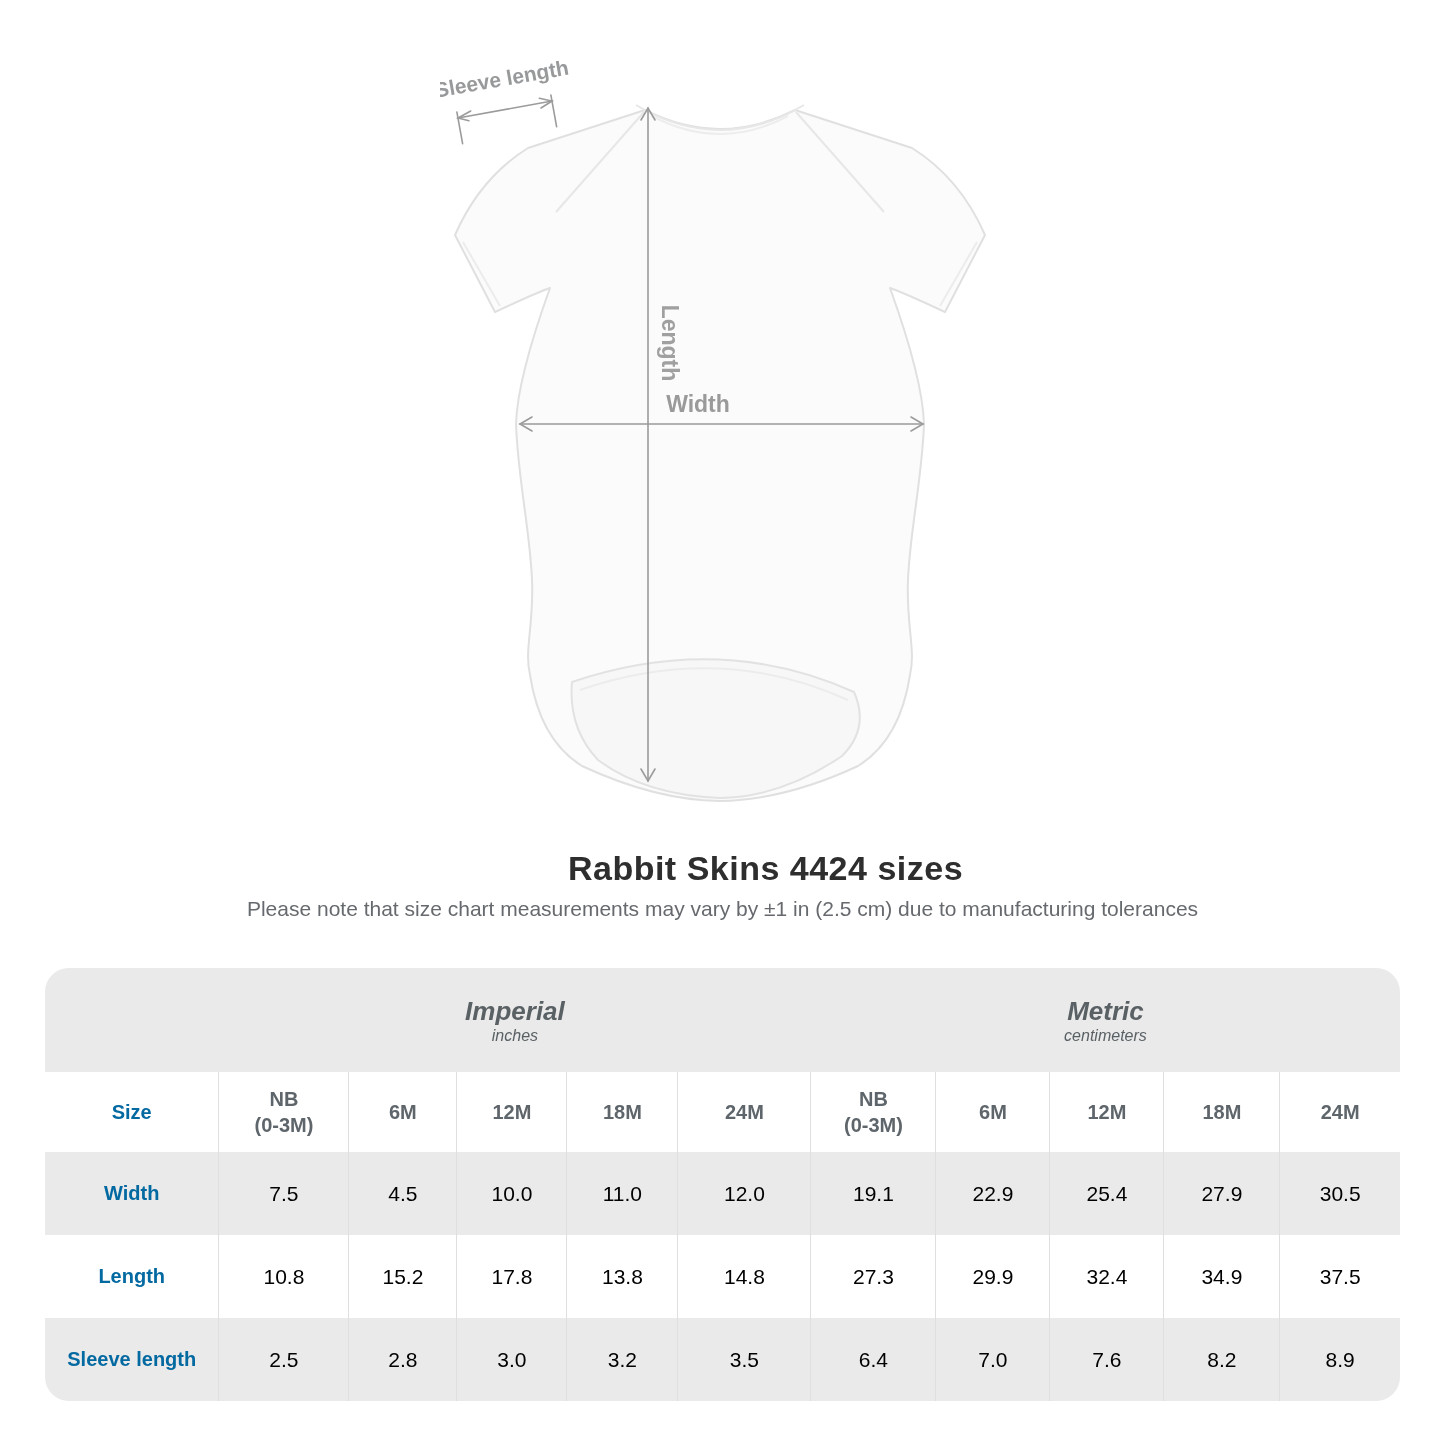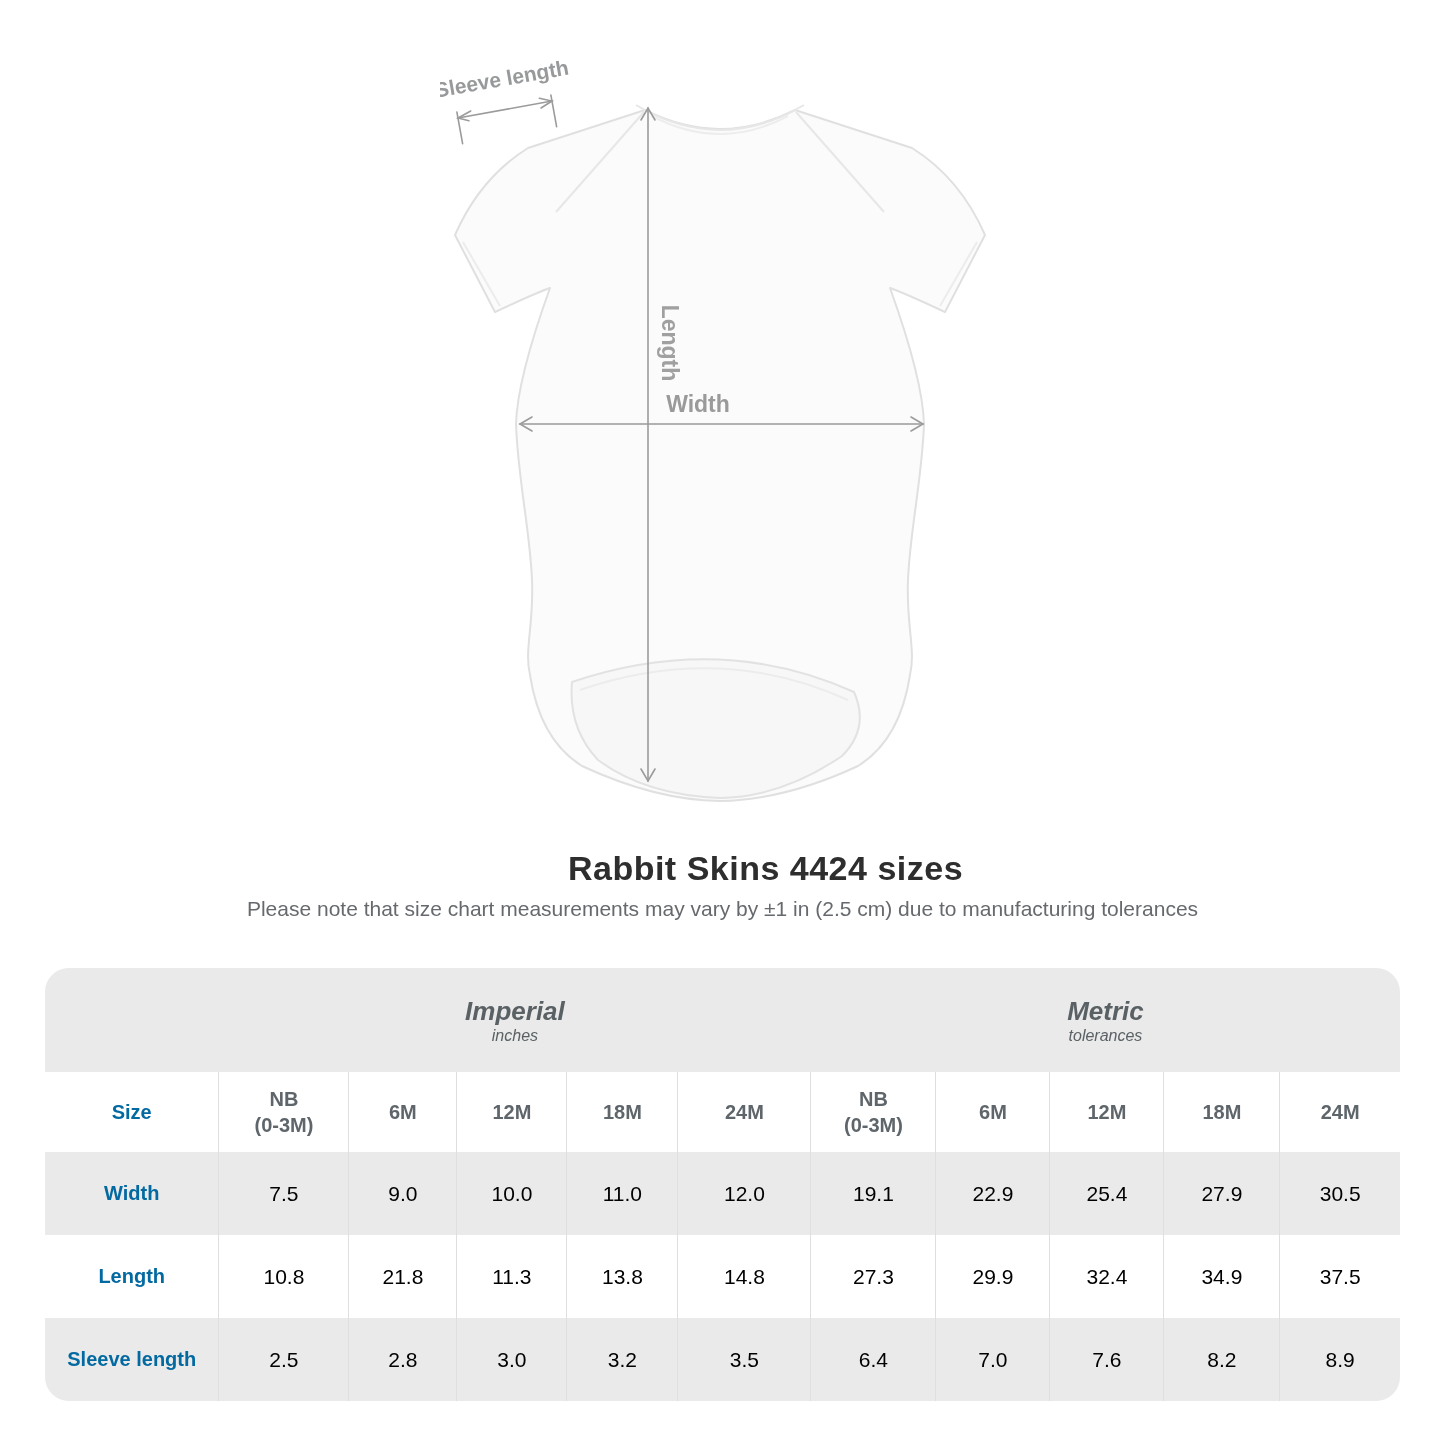--- a/index.html
+++ b/index.html
@@ -195,21 +195,21 @@
 
     <tbody>
         <tr class="band-row">
       <td></td>
       <td colspan="5">
         <div class="gname">Imperial</div>
         <div class="gunit">inches</div>
       </td>
       <td colspan="5">
         <div class="gname">Metric</div>
-        <div class="gunit">tolerances</div>
+        <div class="gunit">centimeters</div>
       </td>
     </tr>
 
     <tr class="head-row">
       <td class="rowlabel">Size</td>
       <td class="colhead pre">NB
 (0-3M)</td>
       <td class="colhead">6M</td>
       <td class="colhead">12M</td>
       <td class="colhead">18M</td>
@@ -218,36 +218,36 @@
 (0-3M)</td>
       <td class="colhead">6M</td>
       <td class="colhead">12M</td>
       <td class="colhead">18M</td>
       <td class="colhead">24M</td>
     </tr>
 
     <tr class="data-row gray">
       <td class="rowlabel">Width</td>
       <td class="val">7.5</td>
-      <td class="val">9.0</td>
+      <td class="val">4.5</td>
       <td class="val">10.0</td>
       <td class="val">11.0</td>
       <td class="val">12.0</td>
       <td class="val">19.1</td>
       <td class="val">22.9</td>
       <td class="val">25.4</td>
       <td class="val">27.9</td>
       <td class="val">30.5</td>
     </tr>
 
     <tr class="data-row">
       <td class="rowlabel">Length</td>
       <td class="val">10.8</td>
-      <td class="val">21.8</td>
-      <td class="val">11.3</td>
+      <td class="val">15.2</td>
+      <td class="val">17.8</td>
       <td class="val">13.8</td>
       <td class="val">14.8</td>
       <td class="val">27.3</td>
       <td class="val">29.9</td>
       <td class="val">32.4</td>
       <td class="val">34.9</td>
       <td class="val">37.5</td>
     </tr>
 
     <tr class="data-row gray">

